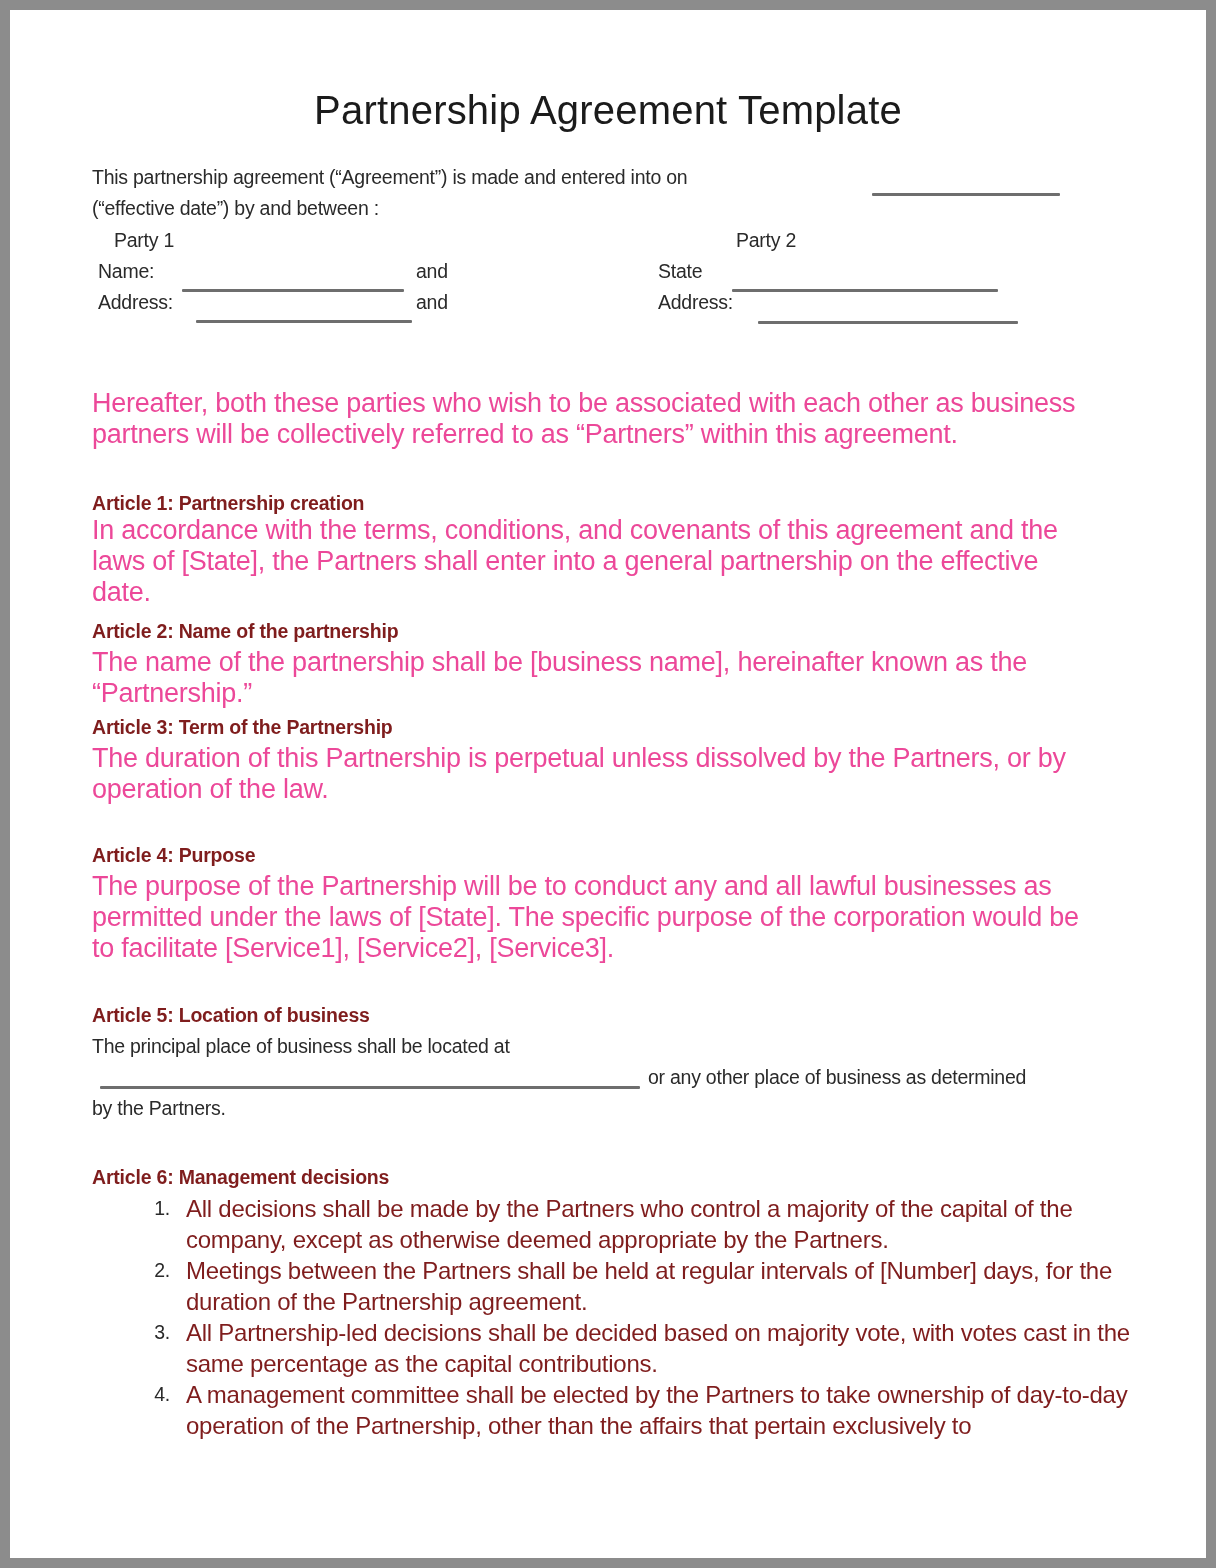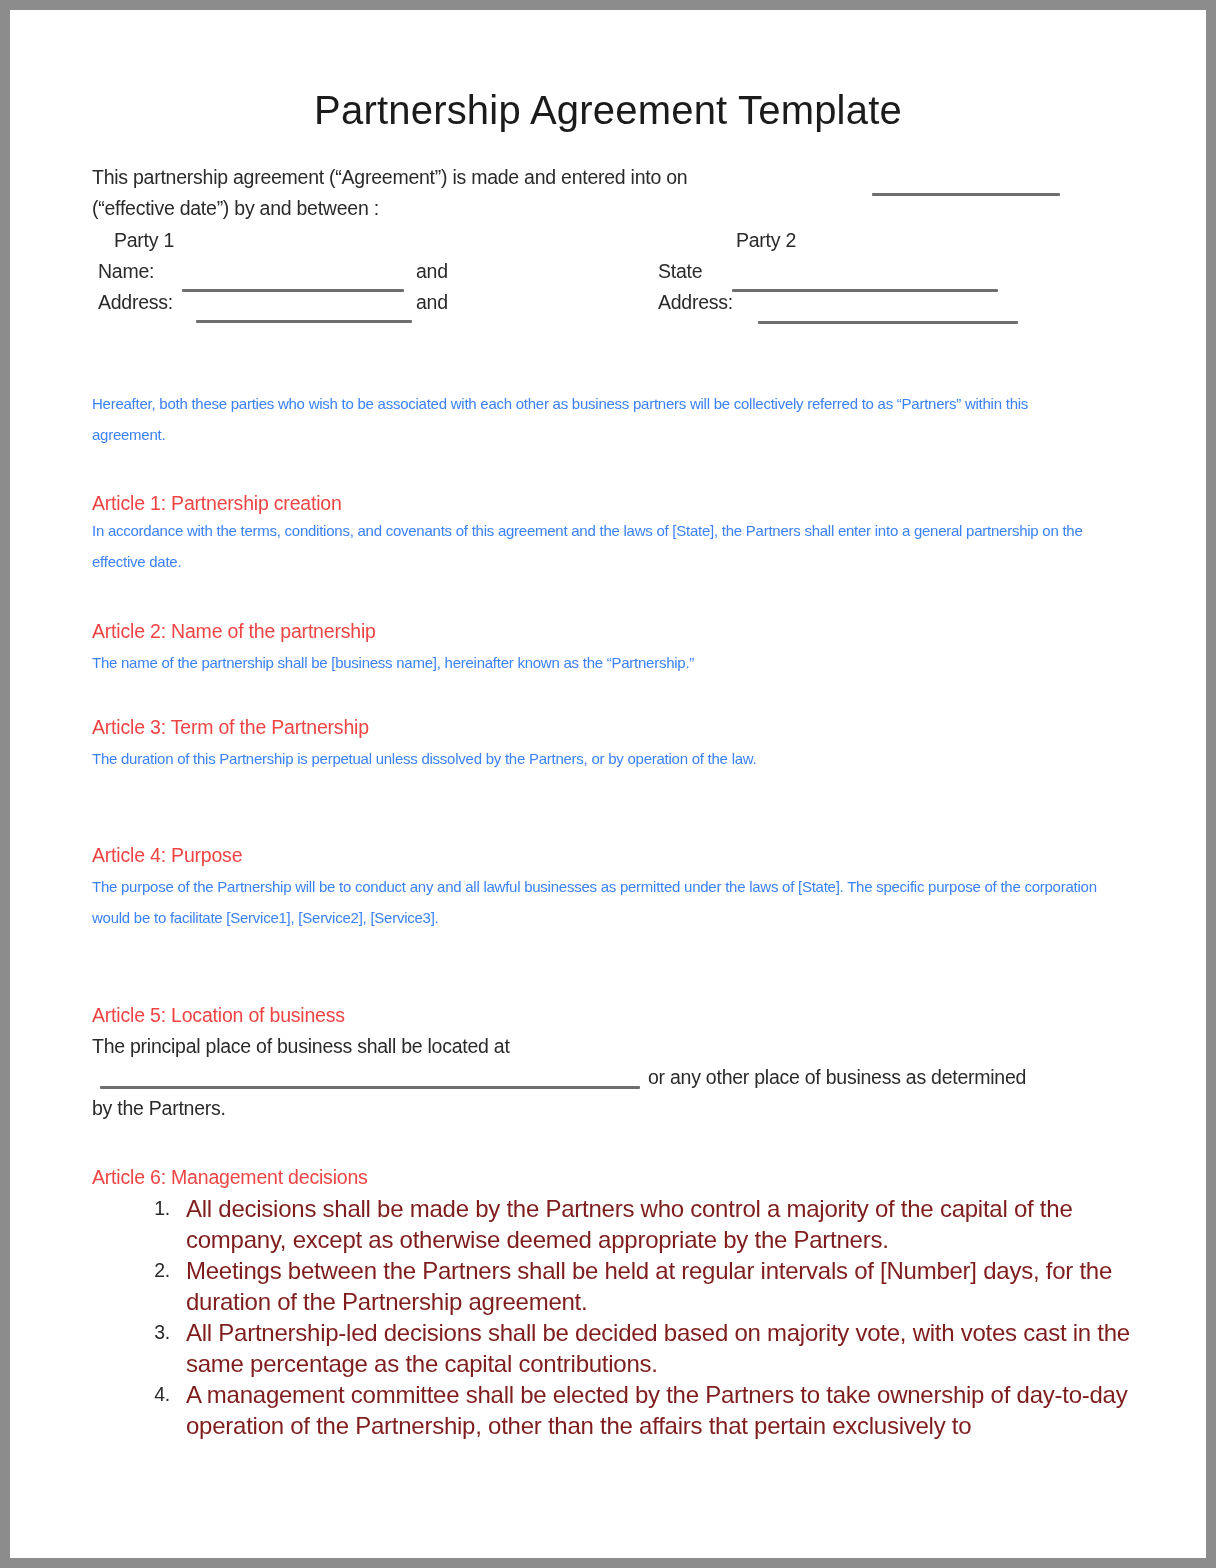--- a/index.html
+++ b/index.html
@@ -58,34 +58,34 @@
     color: #2a2a2a;
     letter-spacing: -0.25px;
     white-space: nowrap;
   }
 
   .para {
     position: absolute;
     left: 82px;
     width: 1040px;
     font-family: "Liberation Sans", sans-serif;
-    font-size: 15px;
+    font-size: 27px;
     line-height: 31px;
-    color: #3b82f6;
+    color: #ec4899;
     letter-spacing: -0.25px;
   }
 
   .head {
     position: absolute;
     left: 82px;
     font-family: "Liberation Sans", sans-serif;
     font-size: 19.5px;
     line-height: 31px;
-    font-weight: normal;
-    color: #ef4444;
+    font-weight: bold;
+    color: #7f1d1d;
     letter-spacing: -0.2px;
     white-space: nowrap;
   }
 
   
   .rule {
     position: absolute;
     height: 3px;
     background: #6e6e6e;
     border-radius: 1px;

